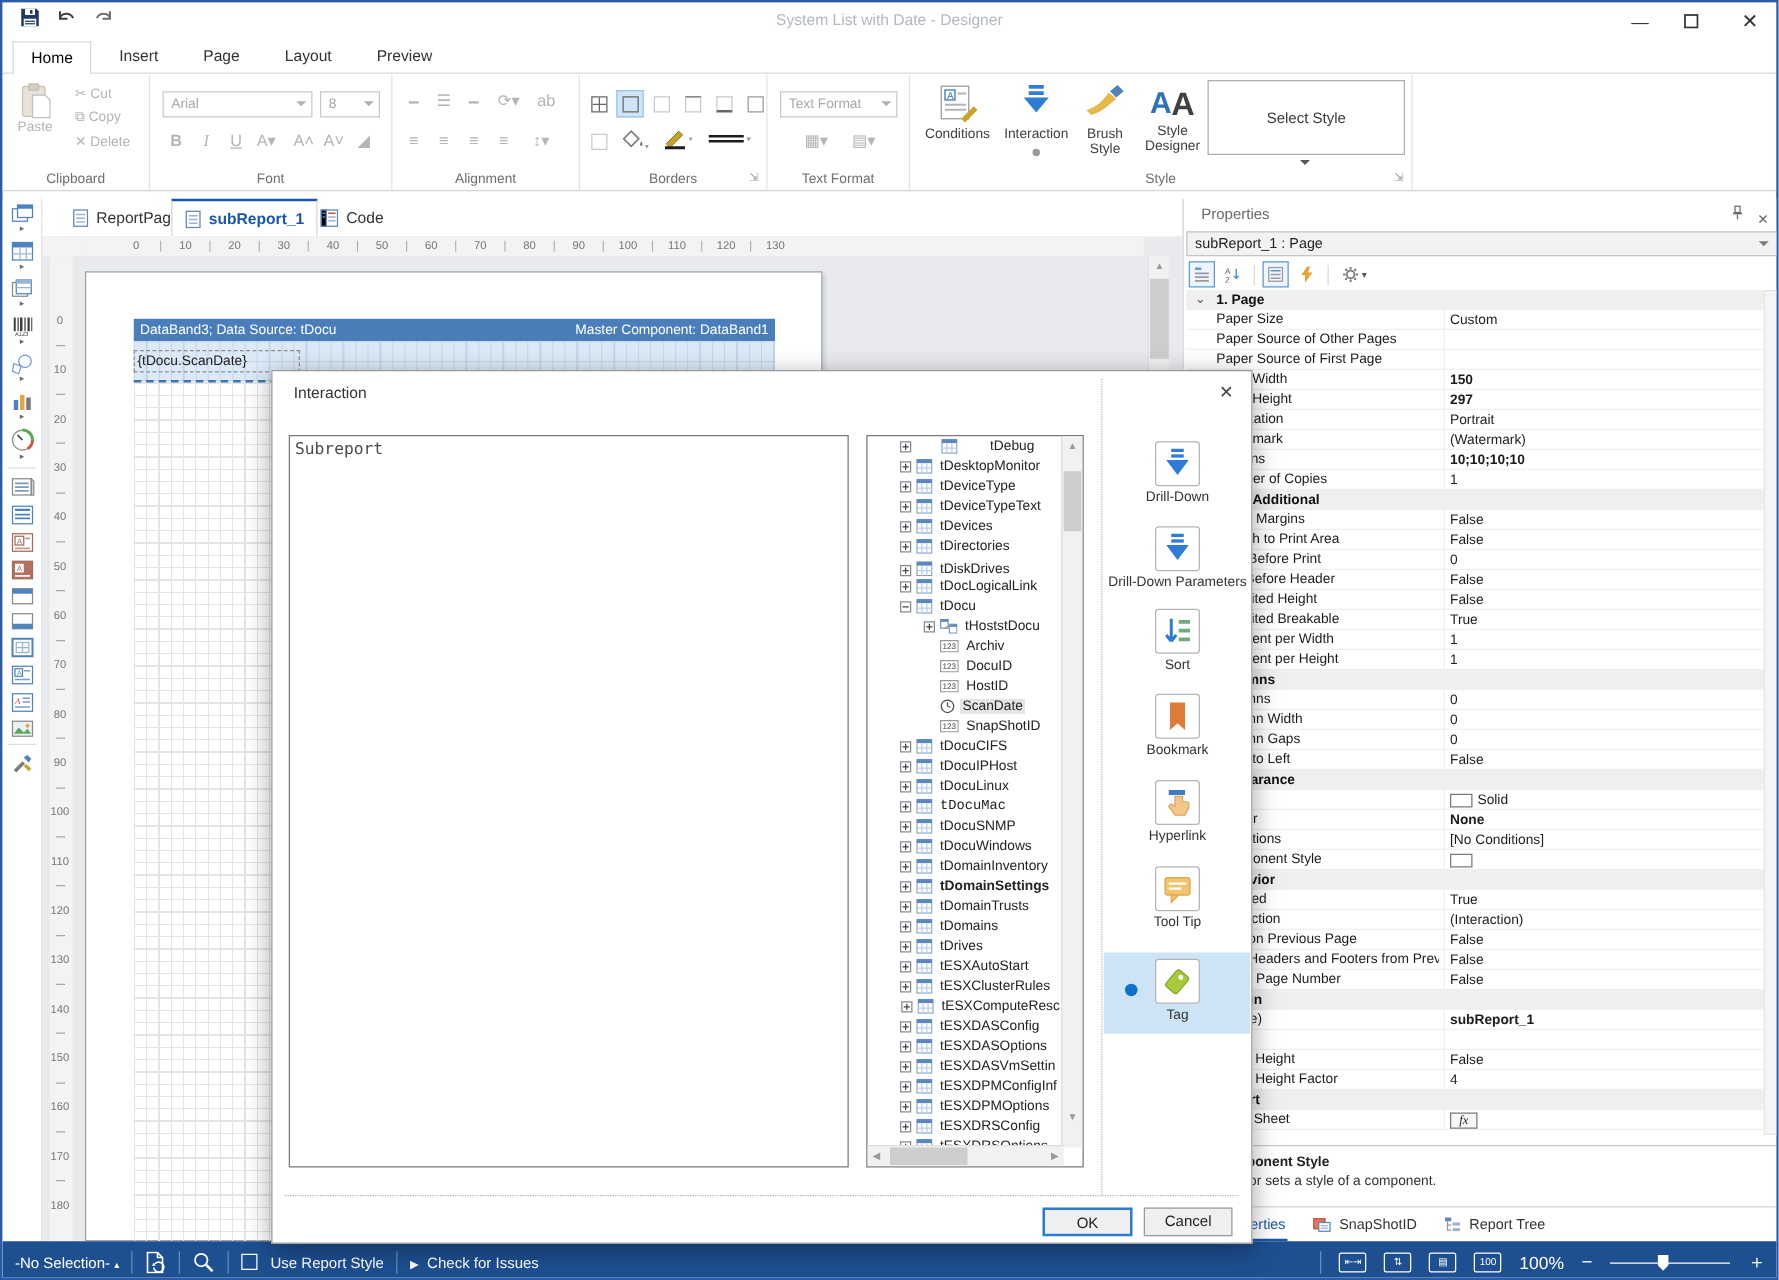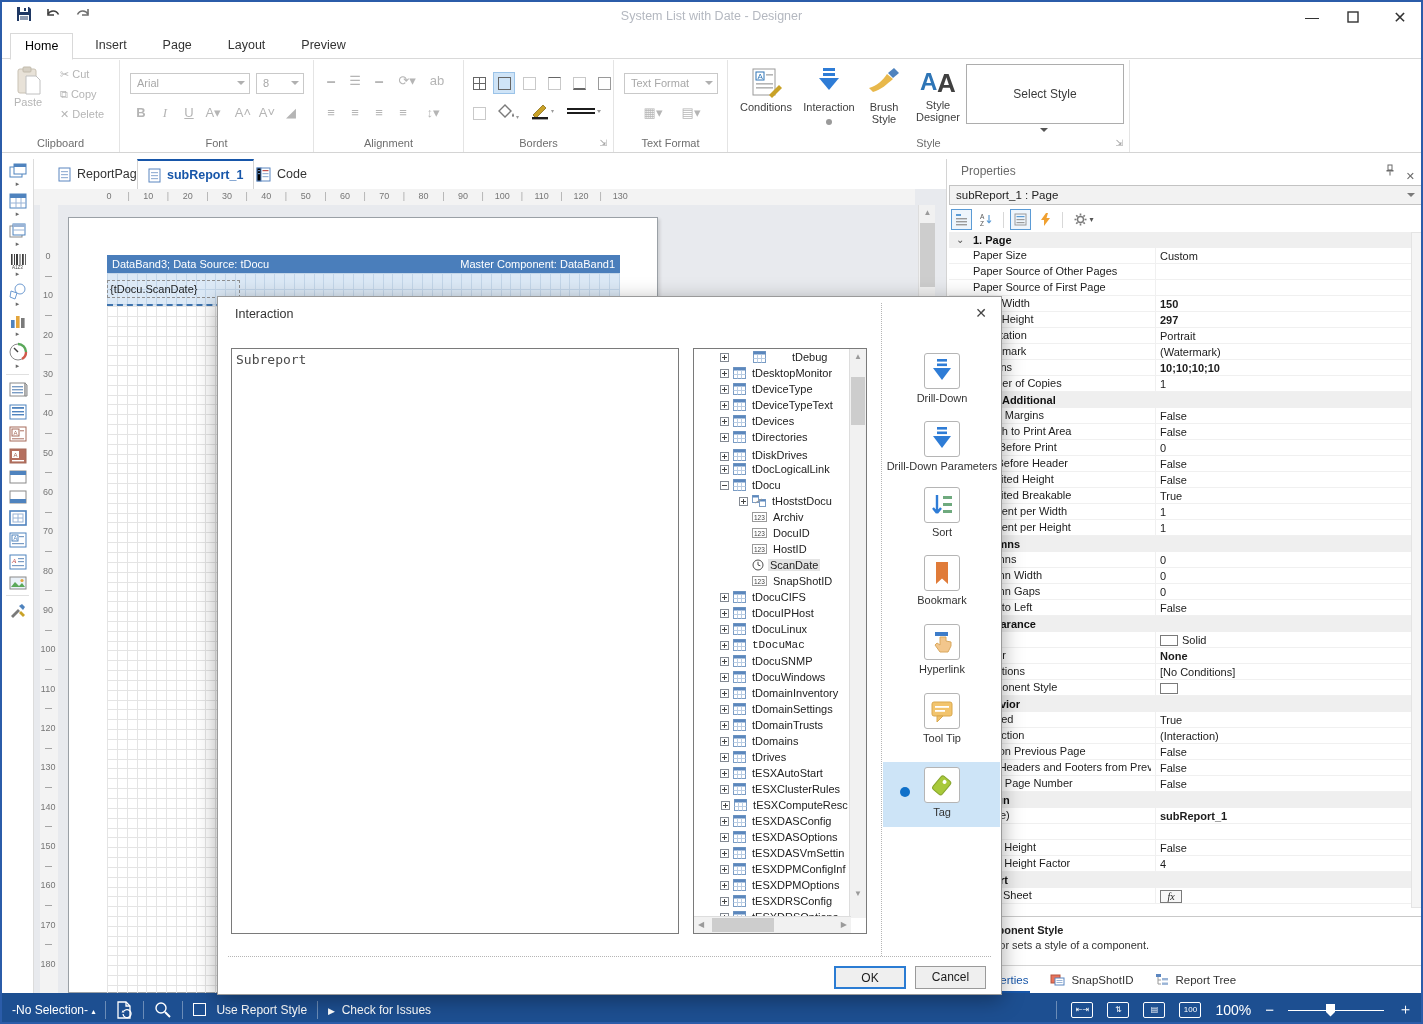--- a/index.html
+++ b/index.html
@@ -1260,21 +1260,21 @@
               <svg width="13" height="12" viewBox="0 0 13 12">
                 <rect x="0.5" y="0.5" width="12" height="11" fill="#fff" stroke="#7a9cc4"></rect>
                 <rect x="0.5" y="0.5" width="12" height="3" fill="#5b87bd"></rect>
                 <line x1="4.5" y1="3.5" x2="4.5" y2="11.5" stroke="#b9cde4"></line>
                 <line x1="8.5" y1="3.5" x2="8.5" y2="11.5" stroke="#b9cde4"></line>
                 <line x1="0.5" y1="7.5" x2="12.5" y2="7.5" stroke="#b9cde4"></line>
               </svg>
             </span>
             <span class="lbl">tDomainInventory</span>
           </div>
-          <div class="trow" style="padding-left: 26px;">
+          <div class="trow" style="padding-left: 26px; font-weight: bold;">
             <span class="exp plus"></span>
             <span class="tico">
               <svg width="13" height="12" viewBox="0 0 13 12">
                 <rect x="0.5" y="0.5" width="12" height="11" fill="#fff" stroke="#7a9cc4"></rect>
                 <rect x="0.5" y="0.5" width="12" height="3" fill="#5b87bd"></rect>
                 <line x1="4.5" y1="3.5" x2="4.5" y2="11.5" stroke="#b9cde4"></line>
                 <line x1="8.5" y1="3.5" x2="8.5" y2="11.5" stroke="#b9cde4"></line>
                 <line x1="0.5" y1="7.5" x2="12.5" y2="7.5" stroke="#b9cde4"></line>
               </svg>
             </span>

